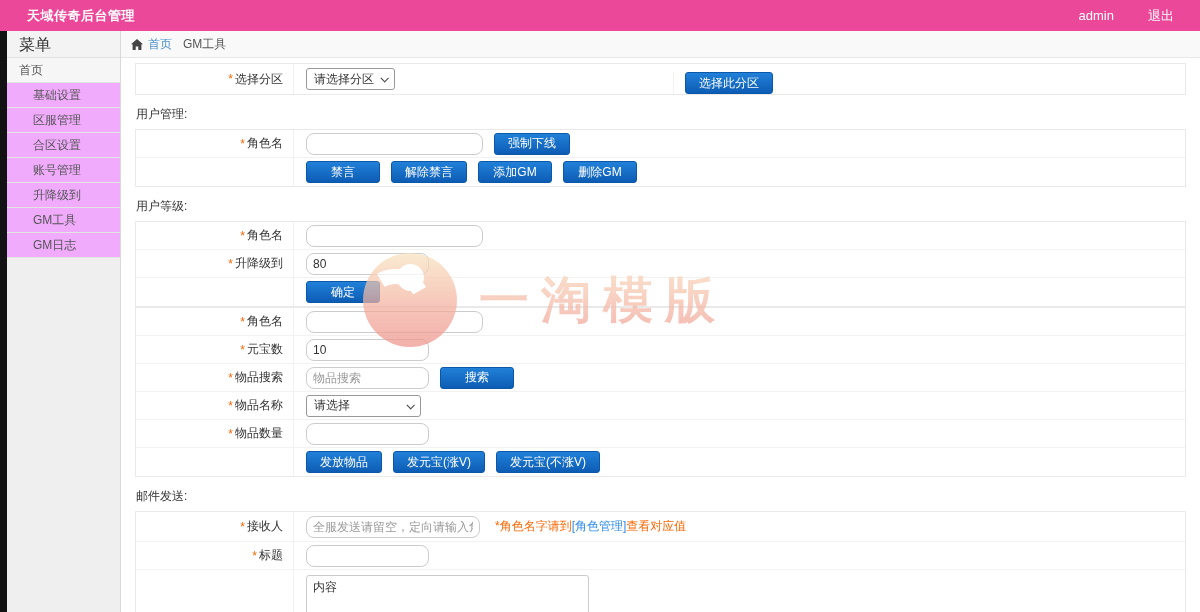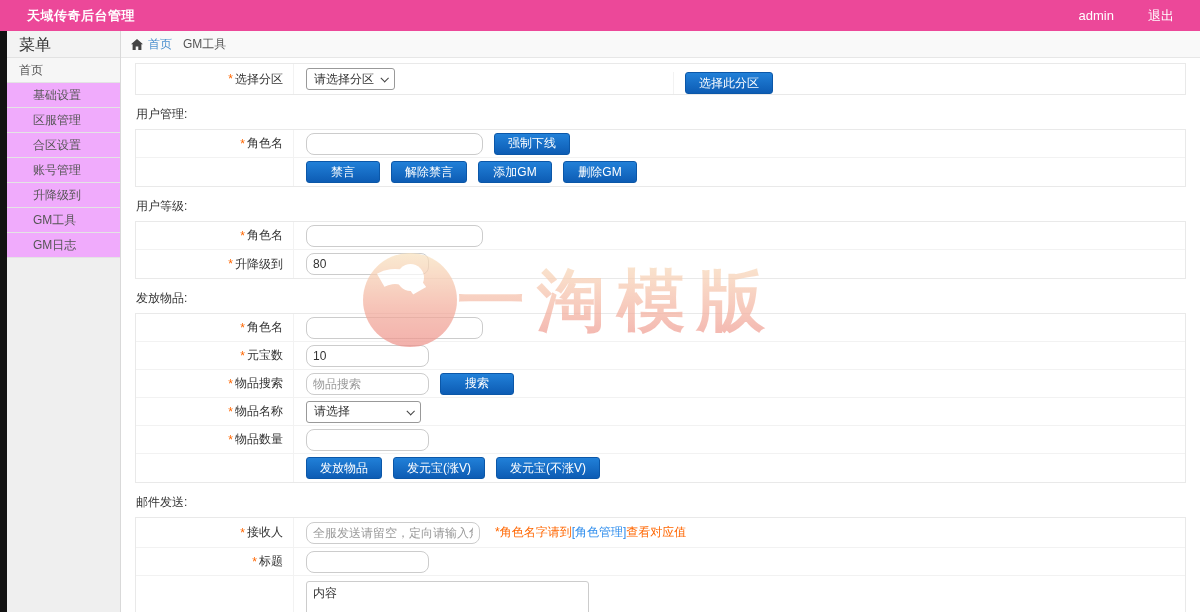--- a/index.html
+++ b/index.html
@@ -66,21 +66,21 @@
   
   .watermark { position:absolute; left:363px; top:250px; width:500px; height:100px;
     z-index:50; pointer-events:none; opacity:.72; display:flex; align-items:center; }
   .wm-logo { position:relative; width:94px; height:94px; border-radius:50%;
     background:linear-gradient(180deg,#f9e3c0 0%,#f3ac9c 60%,#ee938c 100%); flex:0 0 94px; }
   .wm-head { position:absolute; width:27px; height:27px; border-radius:50%; background:#fff;
     left:34px; top:11px; }
   .wm-swoosh { position:absolute; width:72px; height:72px; border-radius:50%;
     border:15px solid transparent; border-left-color:#fff; transform:rotate(105deg);
     left:-4px; top:16px; }
-  .wm-text { font-size:68px; font-weight:bold; letter-spacing:12px; 
+  .wm-text { font-size:50px; font-weight:bold; letter-spacing:12px; margin-left:22px;
     line-height:94px; white-space:nowrap;
     background:linear-gradient(180deg,#f9e4c2 0%,#f5b9a6 55%,#ee938c 100%);
     -webkit-background-clip:text; background-clip:text; color:transparent; }
 </style>
 </head>
 <body>
 
 <div class="topbar">
   <div class="topbar-title">天域传奇后台管理</div>
   <div class="topbar-right">
@@ -171,23 +171,28 @@
     </div>
     <div class="frow">
       <div class="flabel">
         <span class="req">*</span>
         <span>升降级到</span>
       </div>
       <div class="fbody">
         <input class="tin w-md" value="80" style="">
       </div>
     </div>
-  </div>
-
-  <div class="sec-title">发放物品:</div>
+    <div class="frow">
+      <div class="flabel"></div>
+      <div class="fbody">
+        <button class="btn">确定</button>
+      </div>
+    </div>
+  </div>
+
   <div class="ftable">
     <div class="frow">
       <div class="flabel">
         <span class="req">*</span>
         <span>角色名</span>
       </div>
       <div class="fbody">
         <input class="tin w-lg" style="">
       </div>
     </div>

